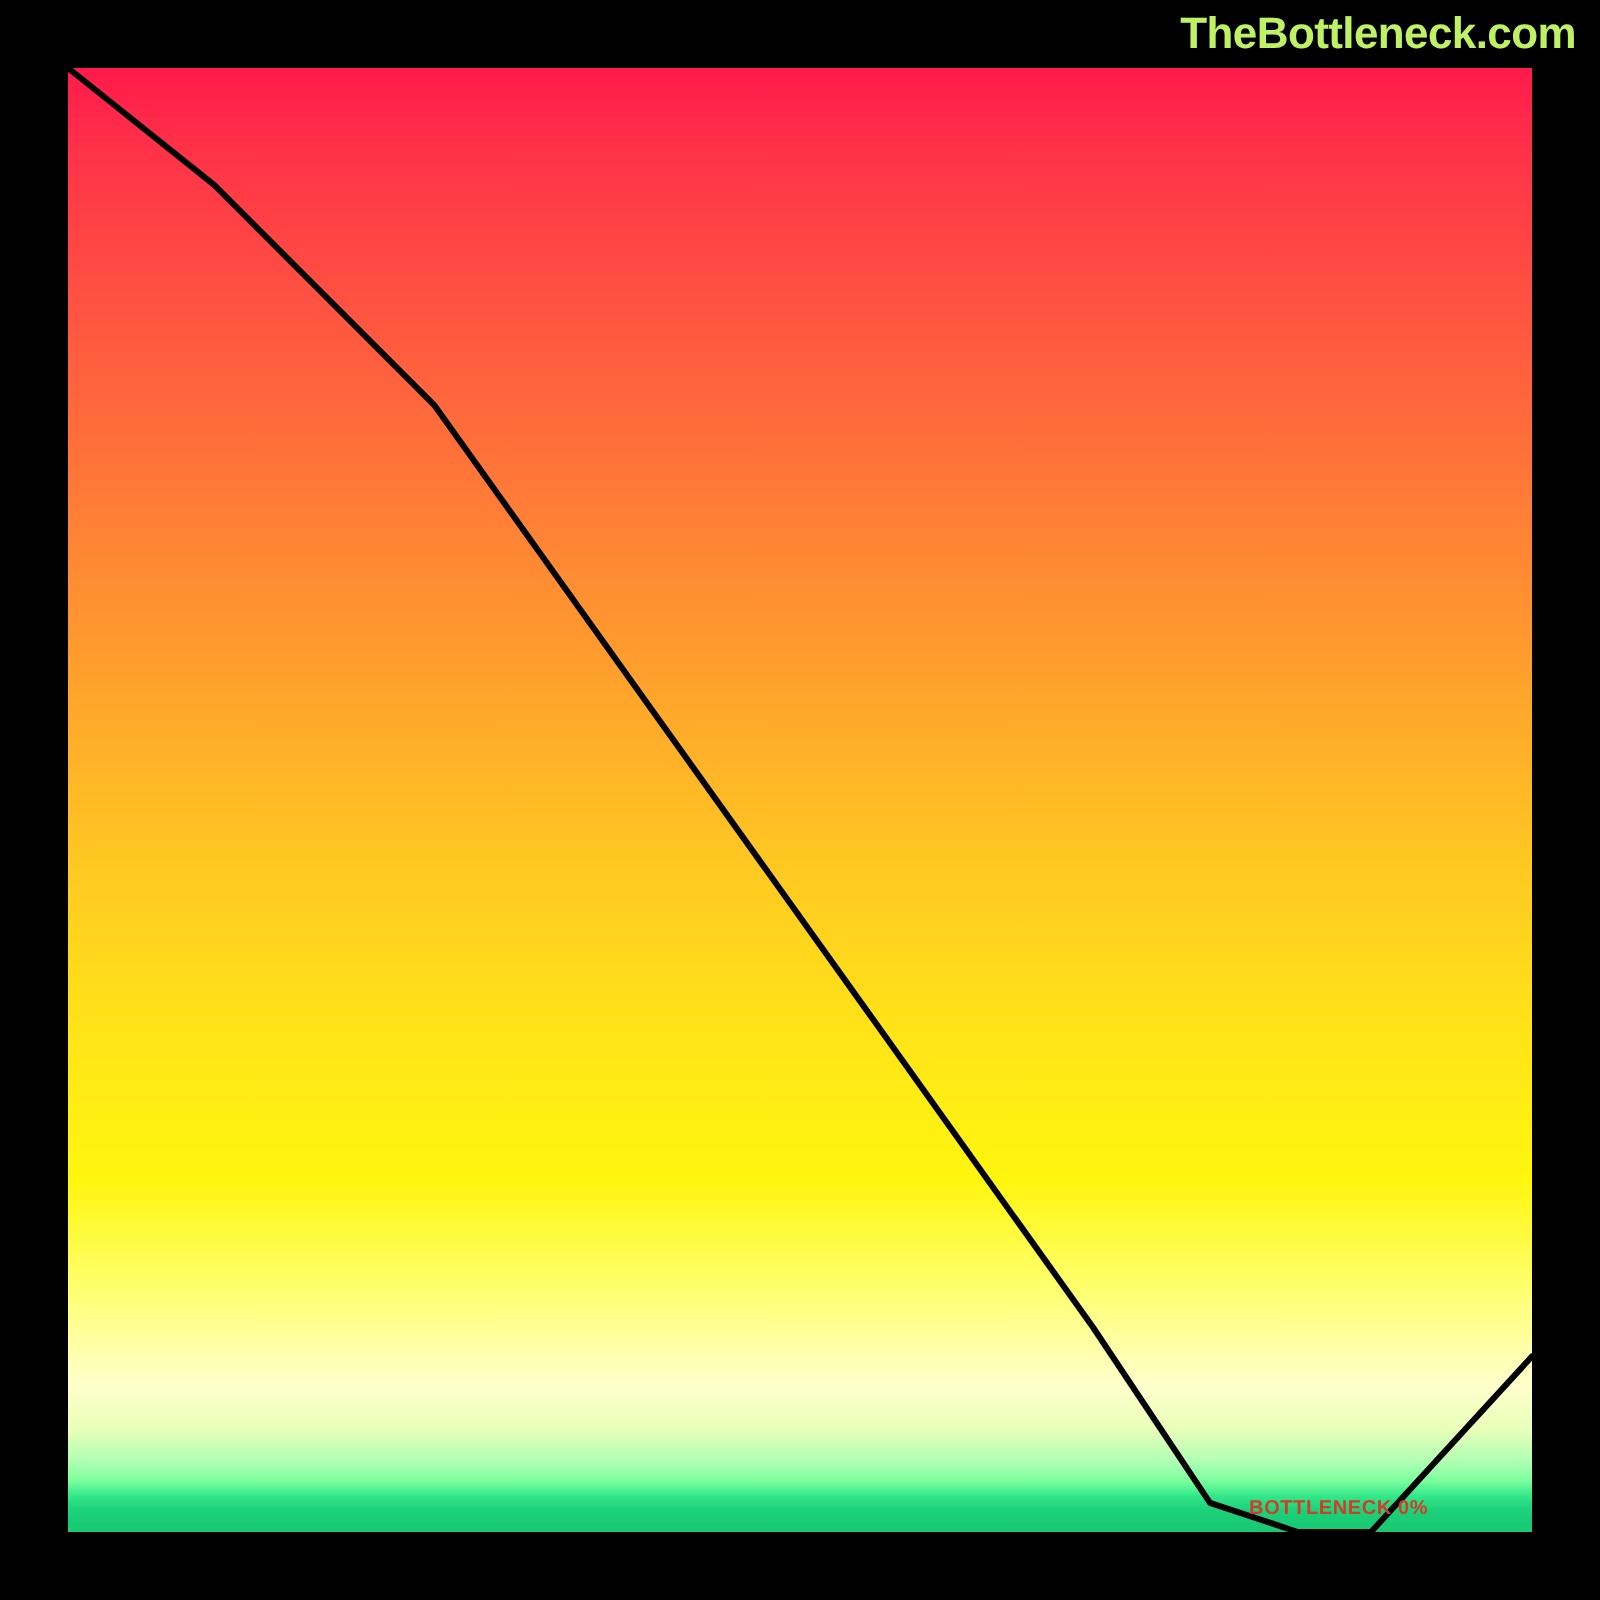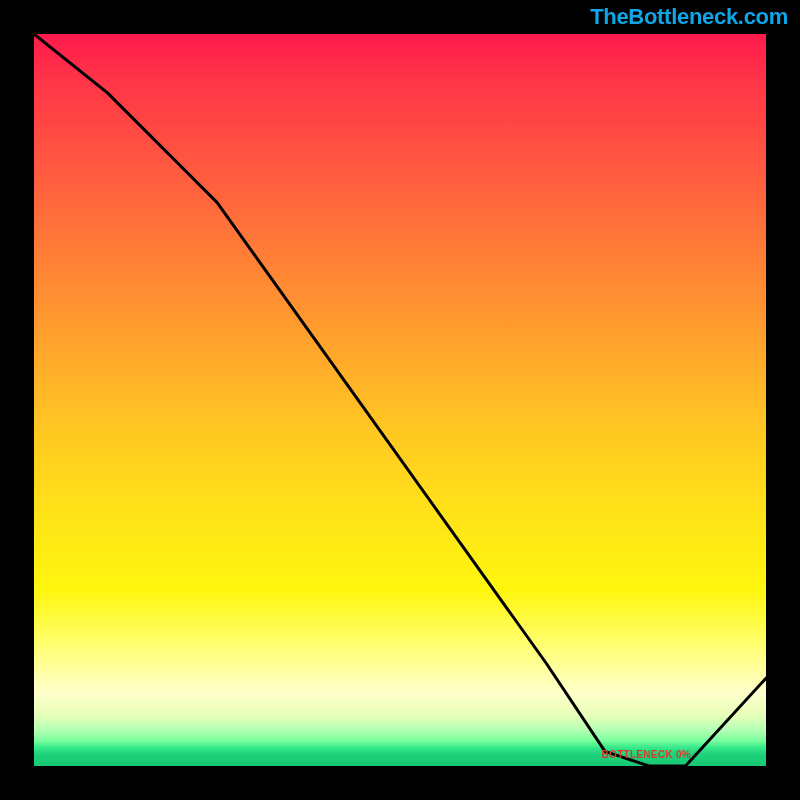--- a/index.html
+++ b/index.html
@@ -14,21 +14,21 @@
   .stage {
     position: relative;
     width: 800px;
     height: 800px;
     background: #000;
   }
   .attribution {
     position: absolute;
     top: 4px;
     right: 12px;
-    color: #0ea5e9;
+    color: #bef264;
     font-size: 22px;
     font-weight: 600;
     letter-spacing: -0.3px;
   }
   .plot {
     position: absolute;
     left: 34px;
     top: 34px;
     width: 732px;
     height: 732px;
@@ -62,20 +62,21 @@
     pointer-events: none;
   }
   .xlabel {
     position: absolute;
     bottom: 6px;
     color: #d43c2a;
     font-size: 10px;
     font-weight: 700;
     letter-spacing: 0.3px;
     white-space: nowrap;
+    margin-left: 23px;
   }
 </style>
 </head>
 <body>
 
 <div class="stage">
 
   <div class="attribution">TheBottleneck.com</div>
 
   <div class="plot">

